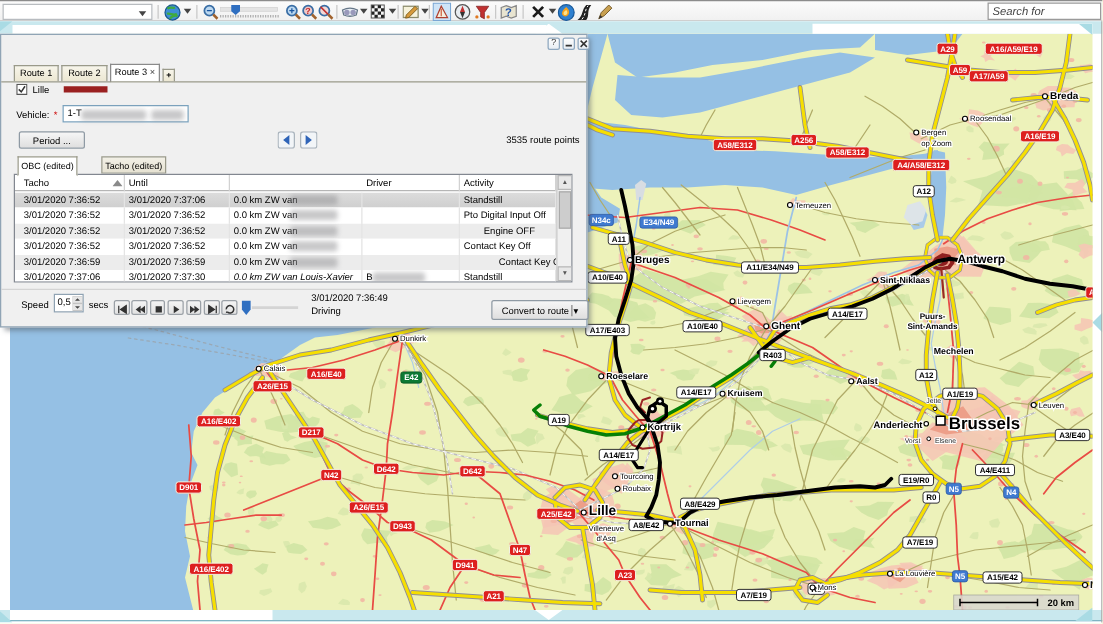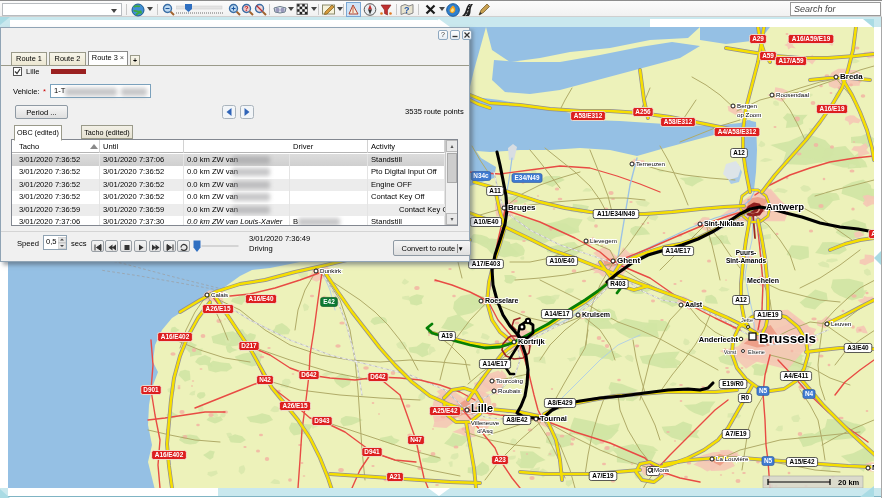--- a/index.html
+++ b/index.html
@@ -1236,21 +1236,21 @@
           <div class="rc" style="left:88px;width:84px;padding-left:3px;">3/01/2020 7:36:52</div>
           <div class="rc" style="left:172px;width:106px;padding-left:3px;">0.0 km ZW van<span class="blur1" style="left:48px;top:2px;width:38px;height:8px"></span></div>
           <div class="rc" style="left:278px;width:78px;padding-left:3px;"></div>
           <div class="rc" style="left:356px;width:77px;padding-left:3px;">Pto Digital Input Off</div>
         </div>
         <div class="row" style="top:24.8px;background:#ececec">
           <div class="rc" style="left:0px;width:88px;padding-left:7px;">3/01/2020 7:36:52</div>
           <div class="rc" style="left:88px;width:84px;padding-left:3px;">3/01/2020 7:36:52</div>
           <div class="rc" style="left:172px;width:106px;padding-left:3px;">0.0 km ZW van<span class="blur1" style="left:48px;top:2px;width:38px;height:8px"></span></div>
           <div class="rc" style="left:278px;width:78px;padding-left:3px;"></div>
-          <div class="rc" style="left:356px;width:77px;padding-left:3px;">Engine OFF</div>
+          <div class="rc" style="left:356px;width:77px;padding-left:3px;text-align:center;">Engine OFF</div>
         </div>
         <div class="row" style="top:37.2px;background:#ffffff">
           <div class="rc" style="left:0px;width:88px;padding-left:7px;">3/01/2020 7:36:52</div>
           <div class="rc" style="left:88px;width:84px;padding-left:3px;">3/01/2020 7:36:52</div>
           <div class="rc" style="left:172px;width:106px;padding-left:3px;">0.0 km ZW van<span class="blur1" style="left:48px;top:2px;width:38px;height:8px"></span></div>
           <div class="rc" style="left:278px;width:78px;padding-left:3px;"></div>
           <div class="rc" style="left:356px;width:77px;padding-left:3px;">Contact Key Off</div>
         </div>
         <div class="row" style="top:49.6px;background:#ececec">
           <div class="rc" style="left:0px;width:88px;padding-left:7px;">3/01/2020 7:36:59</div>

